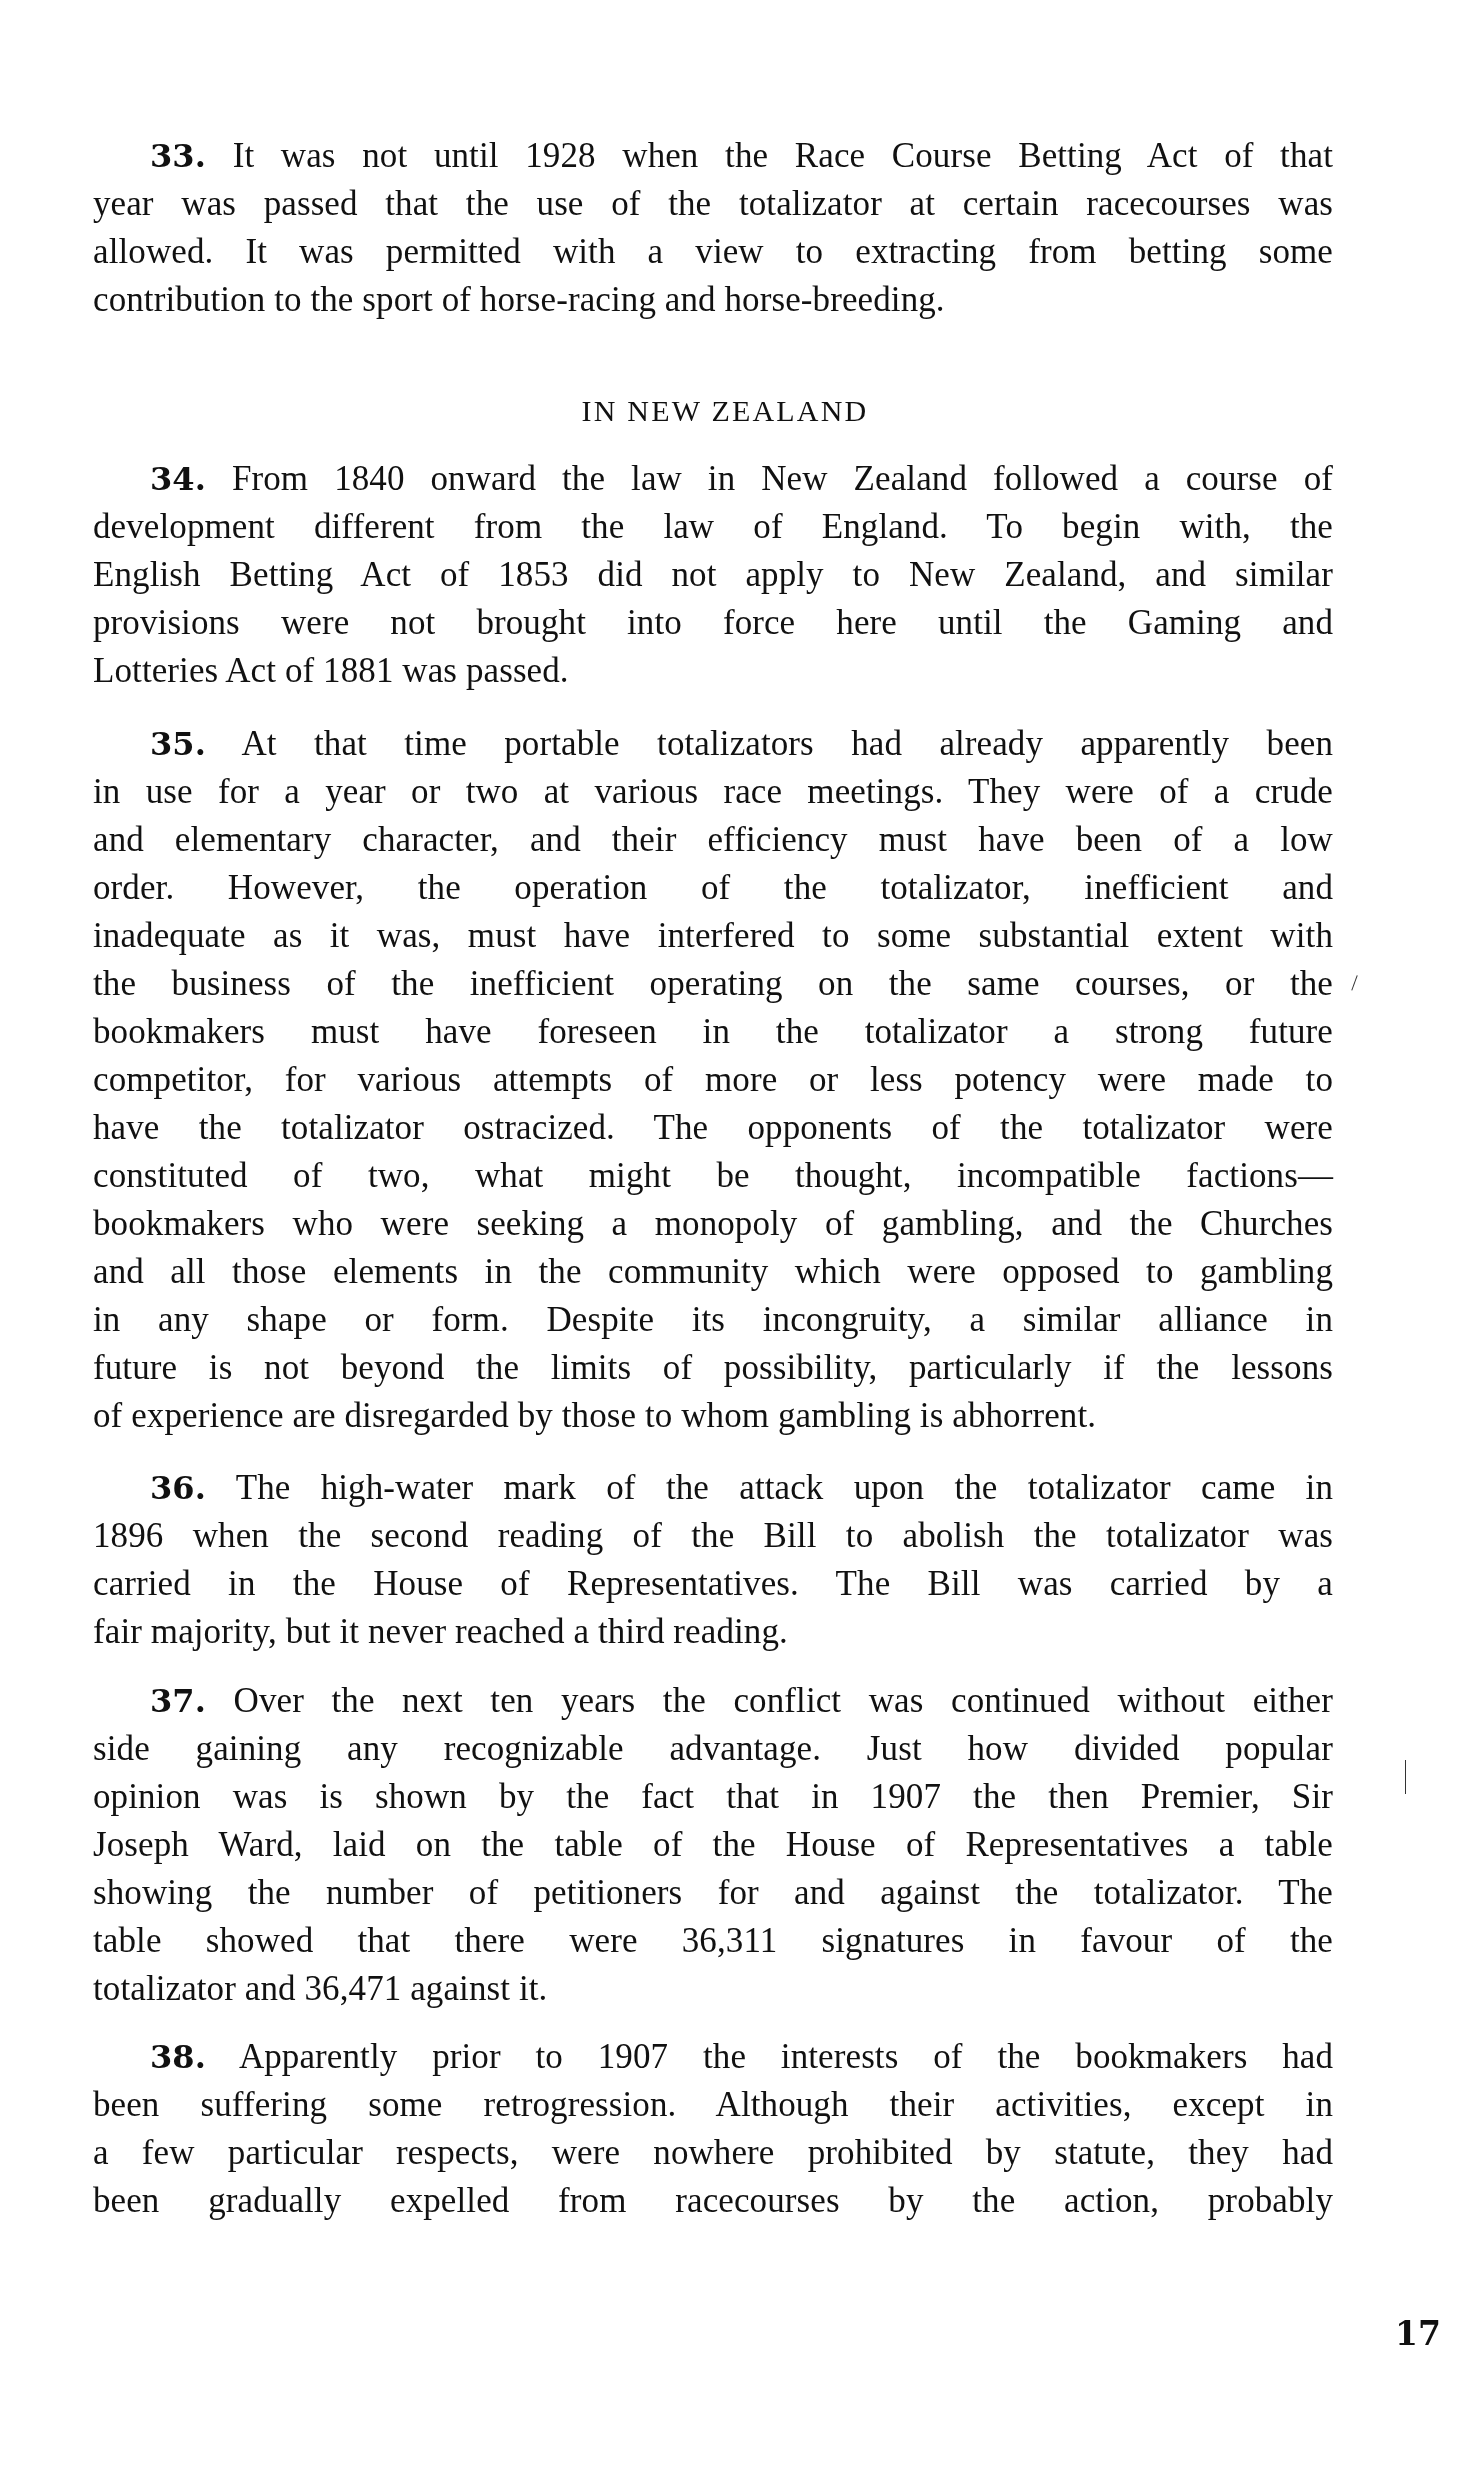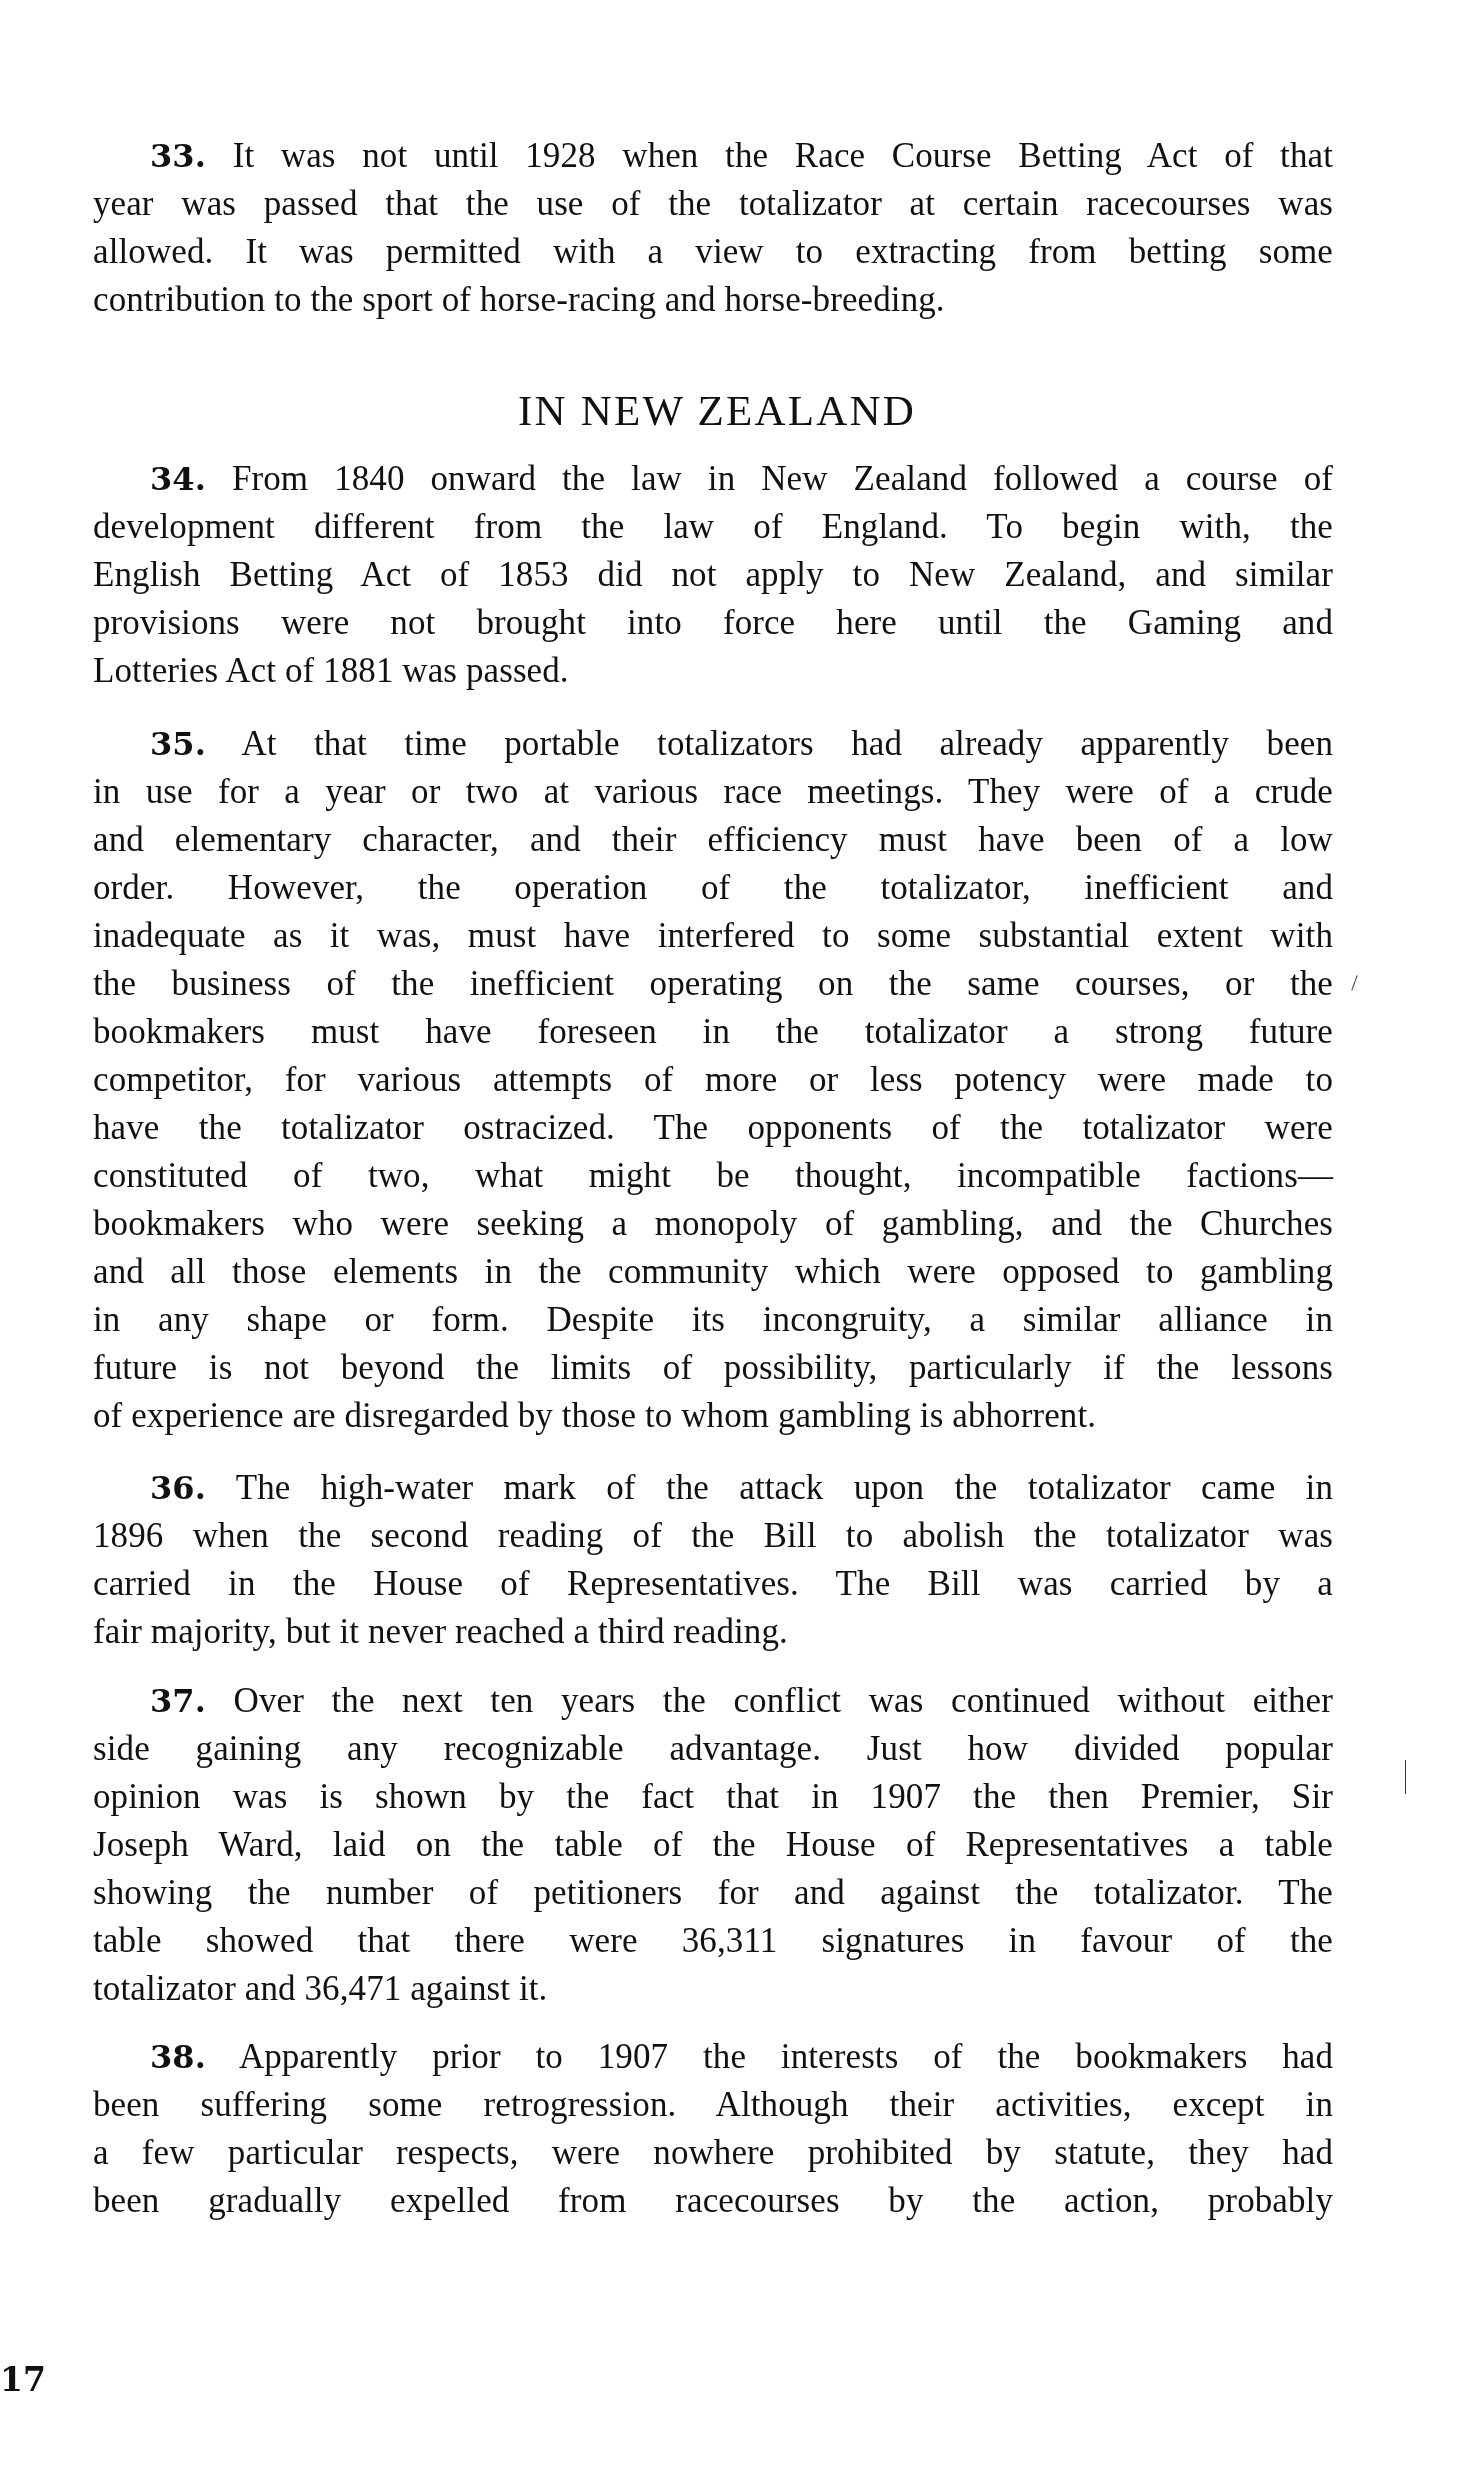--- a/index.html
+++ b/index.html
@@ -49,36 +49,36 @@
     font-weight: bold;
     font-family: "DejaVu Serif", "Liberation Serif", serif;
     font-size: 32px;
   }
   .heading {
     position: absolute;
     left: 0;
     width: 1434px;
     top: 387px;
     text-align: center;
-    font-size: 43px;
+    font-size: 30px;
     line-height: 47px;
     letter-spacing: 2.2px;
     font-weight: normal;
+    padding-left: 8px;
   }
   .page-number {
     position: absolute;
     left: 0;
     width: 1441px;
     top: 2312px;
-    text-align: left;
+    text-align: right;
     font-family: "DejaVu Serif", "Liberation Serif", serif;
     font-weight: bold;
     font-size: 33px;
     line-height: 43px;
-    margin-top: 46px;
   }
   .speck {
     position: absolute;
     background: #333;
   }
 </style>
 </head>
 <body>
 
 <div class="page">

